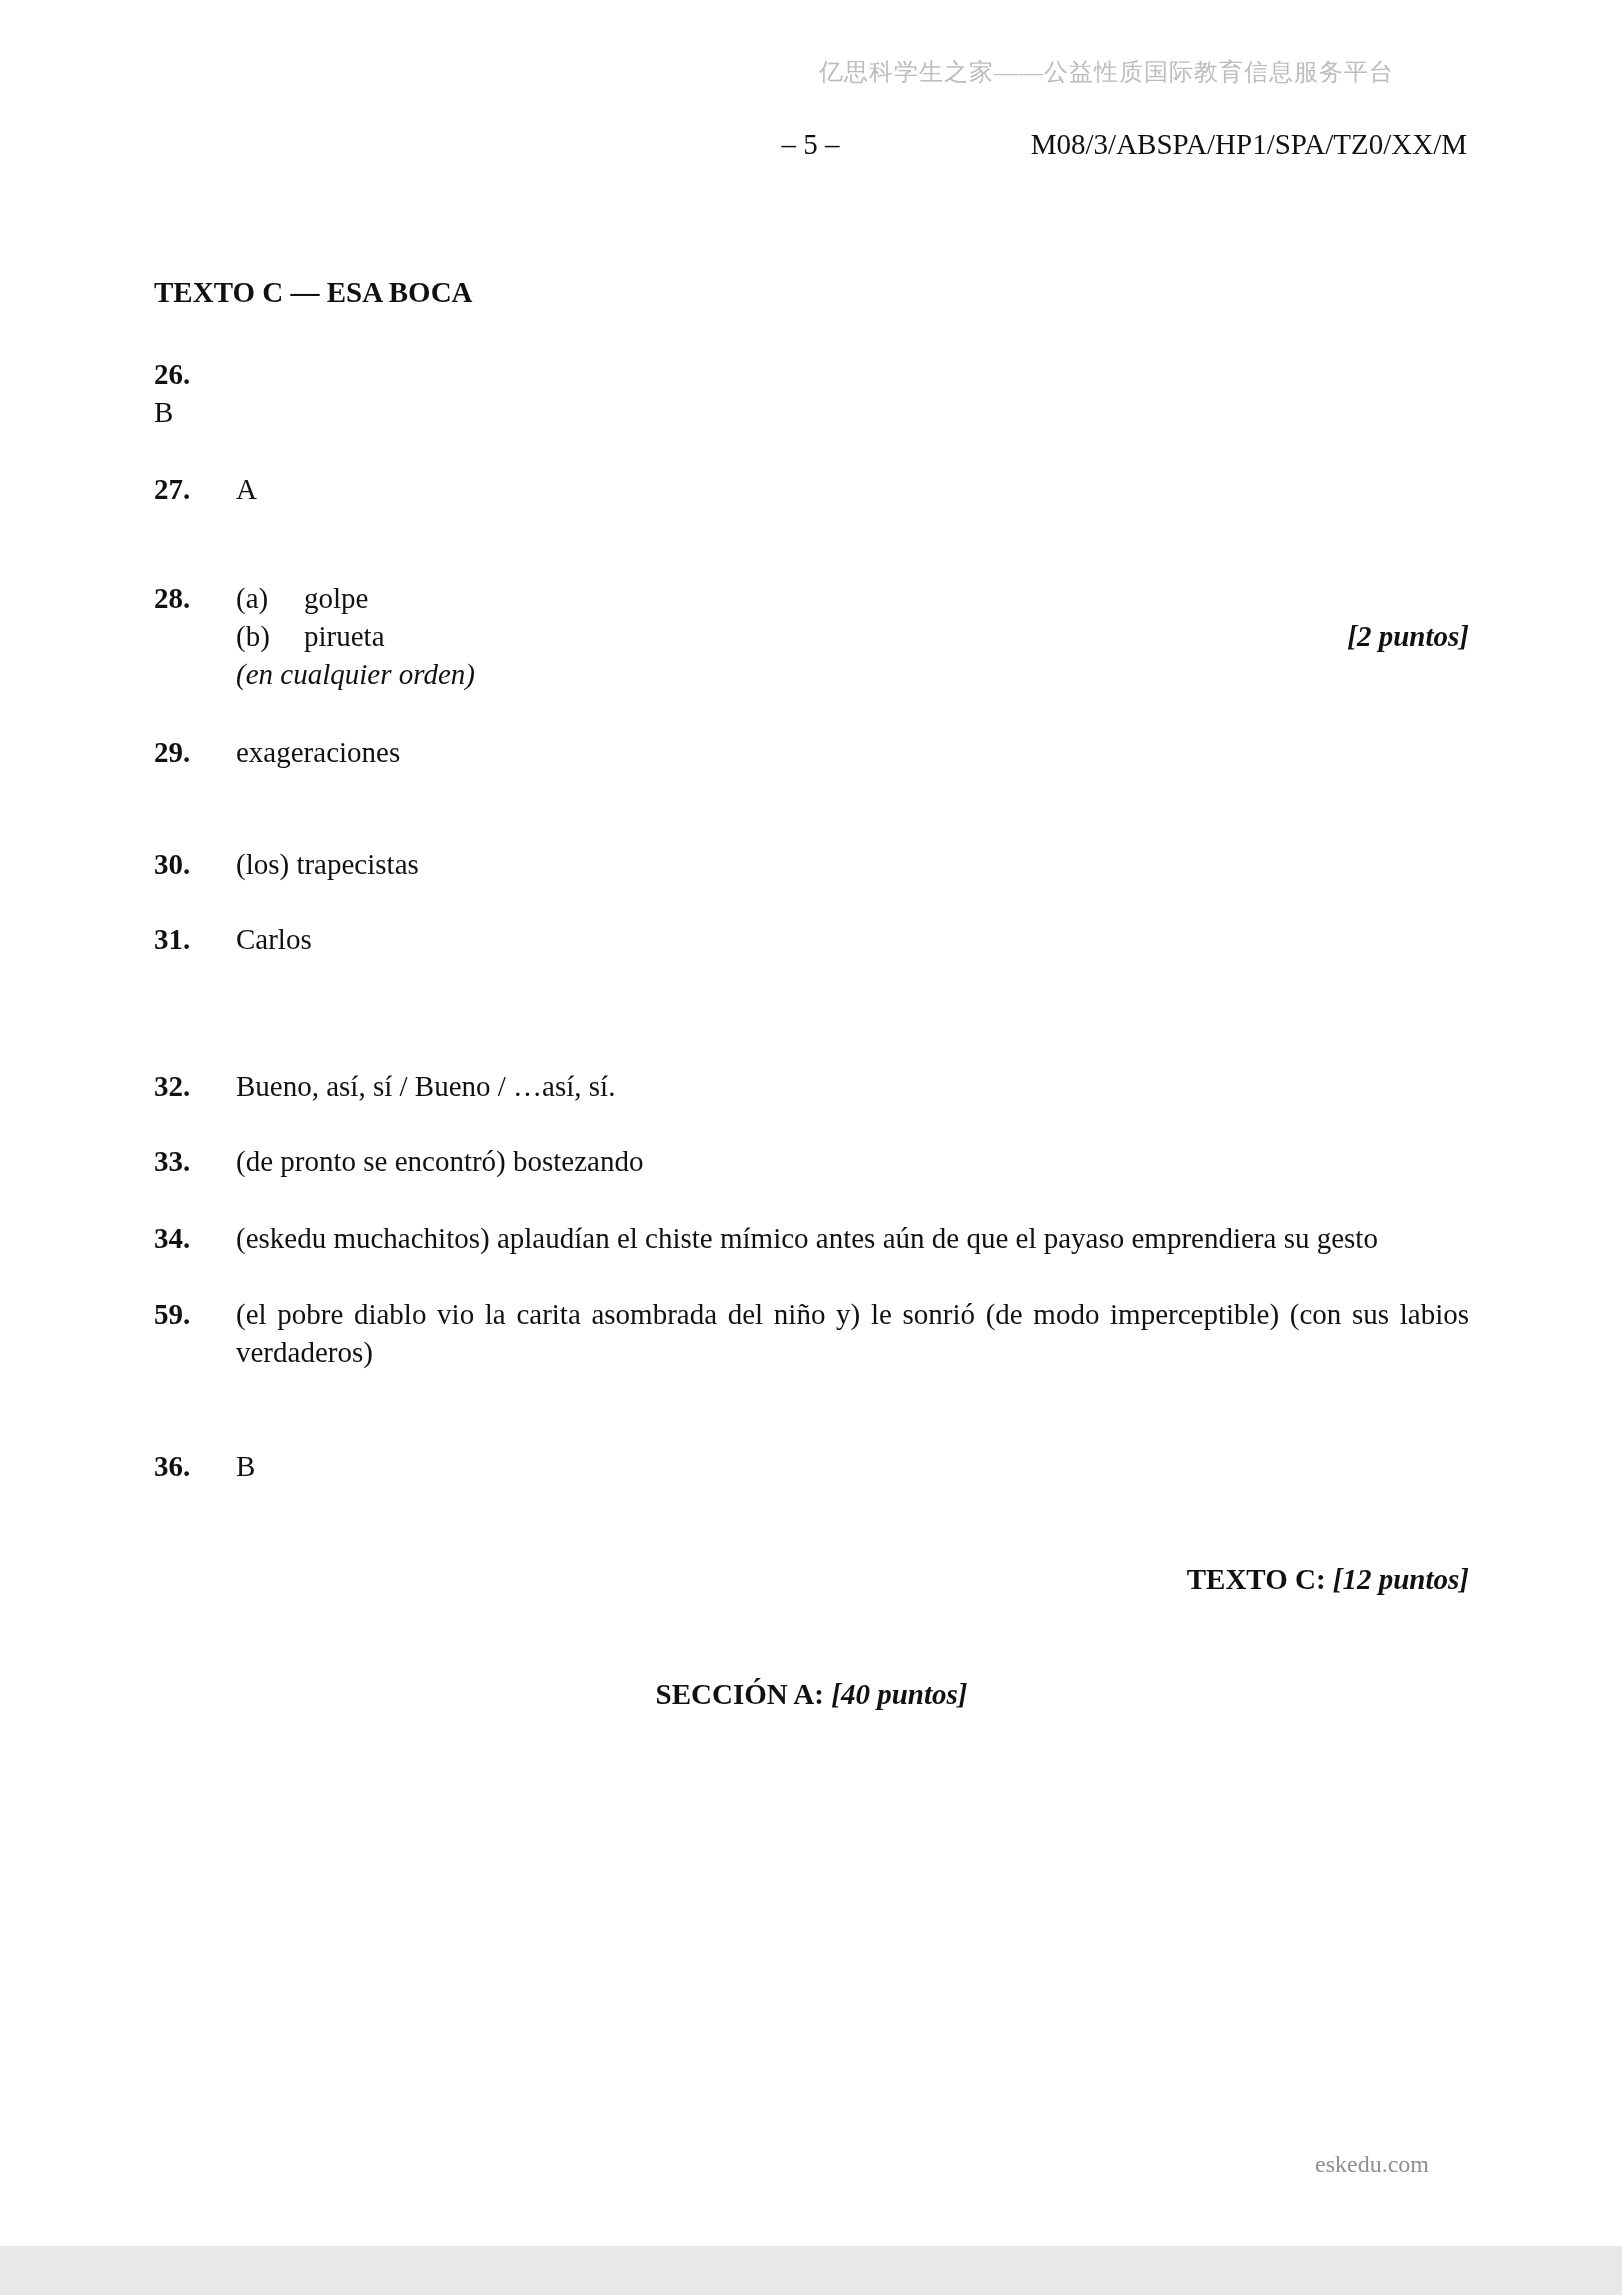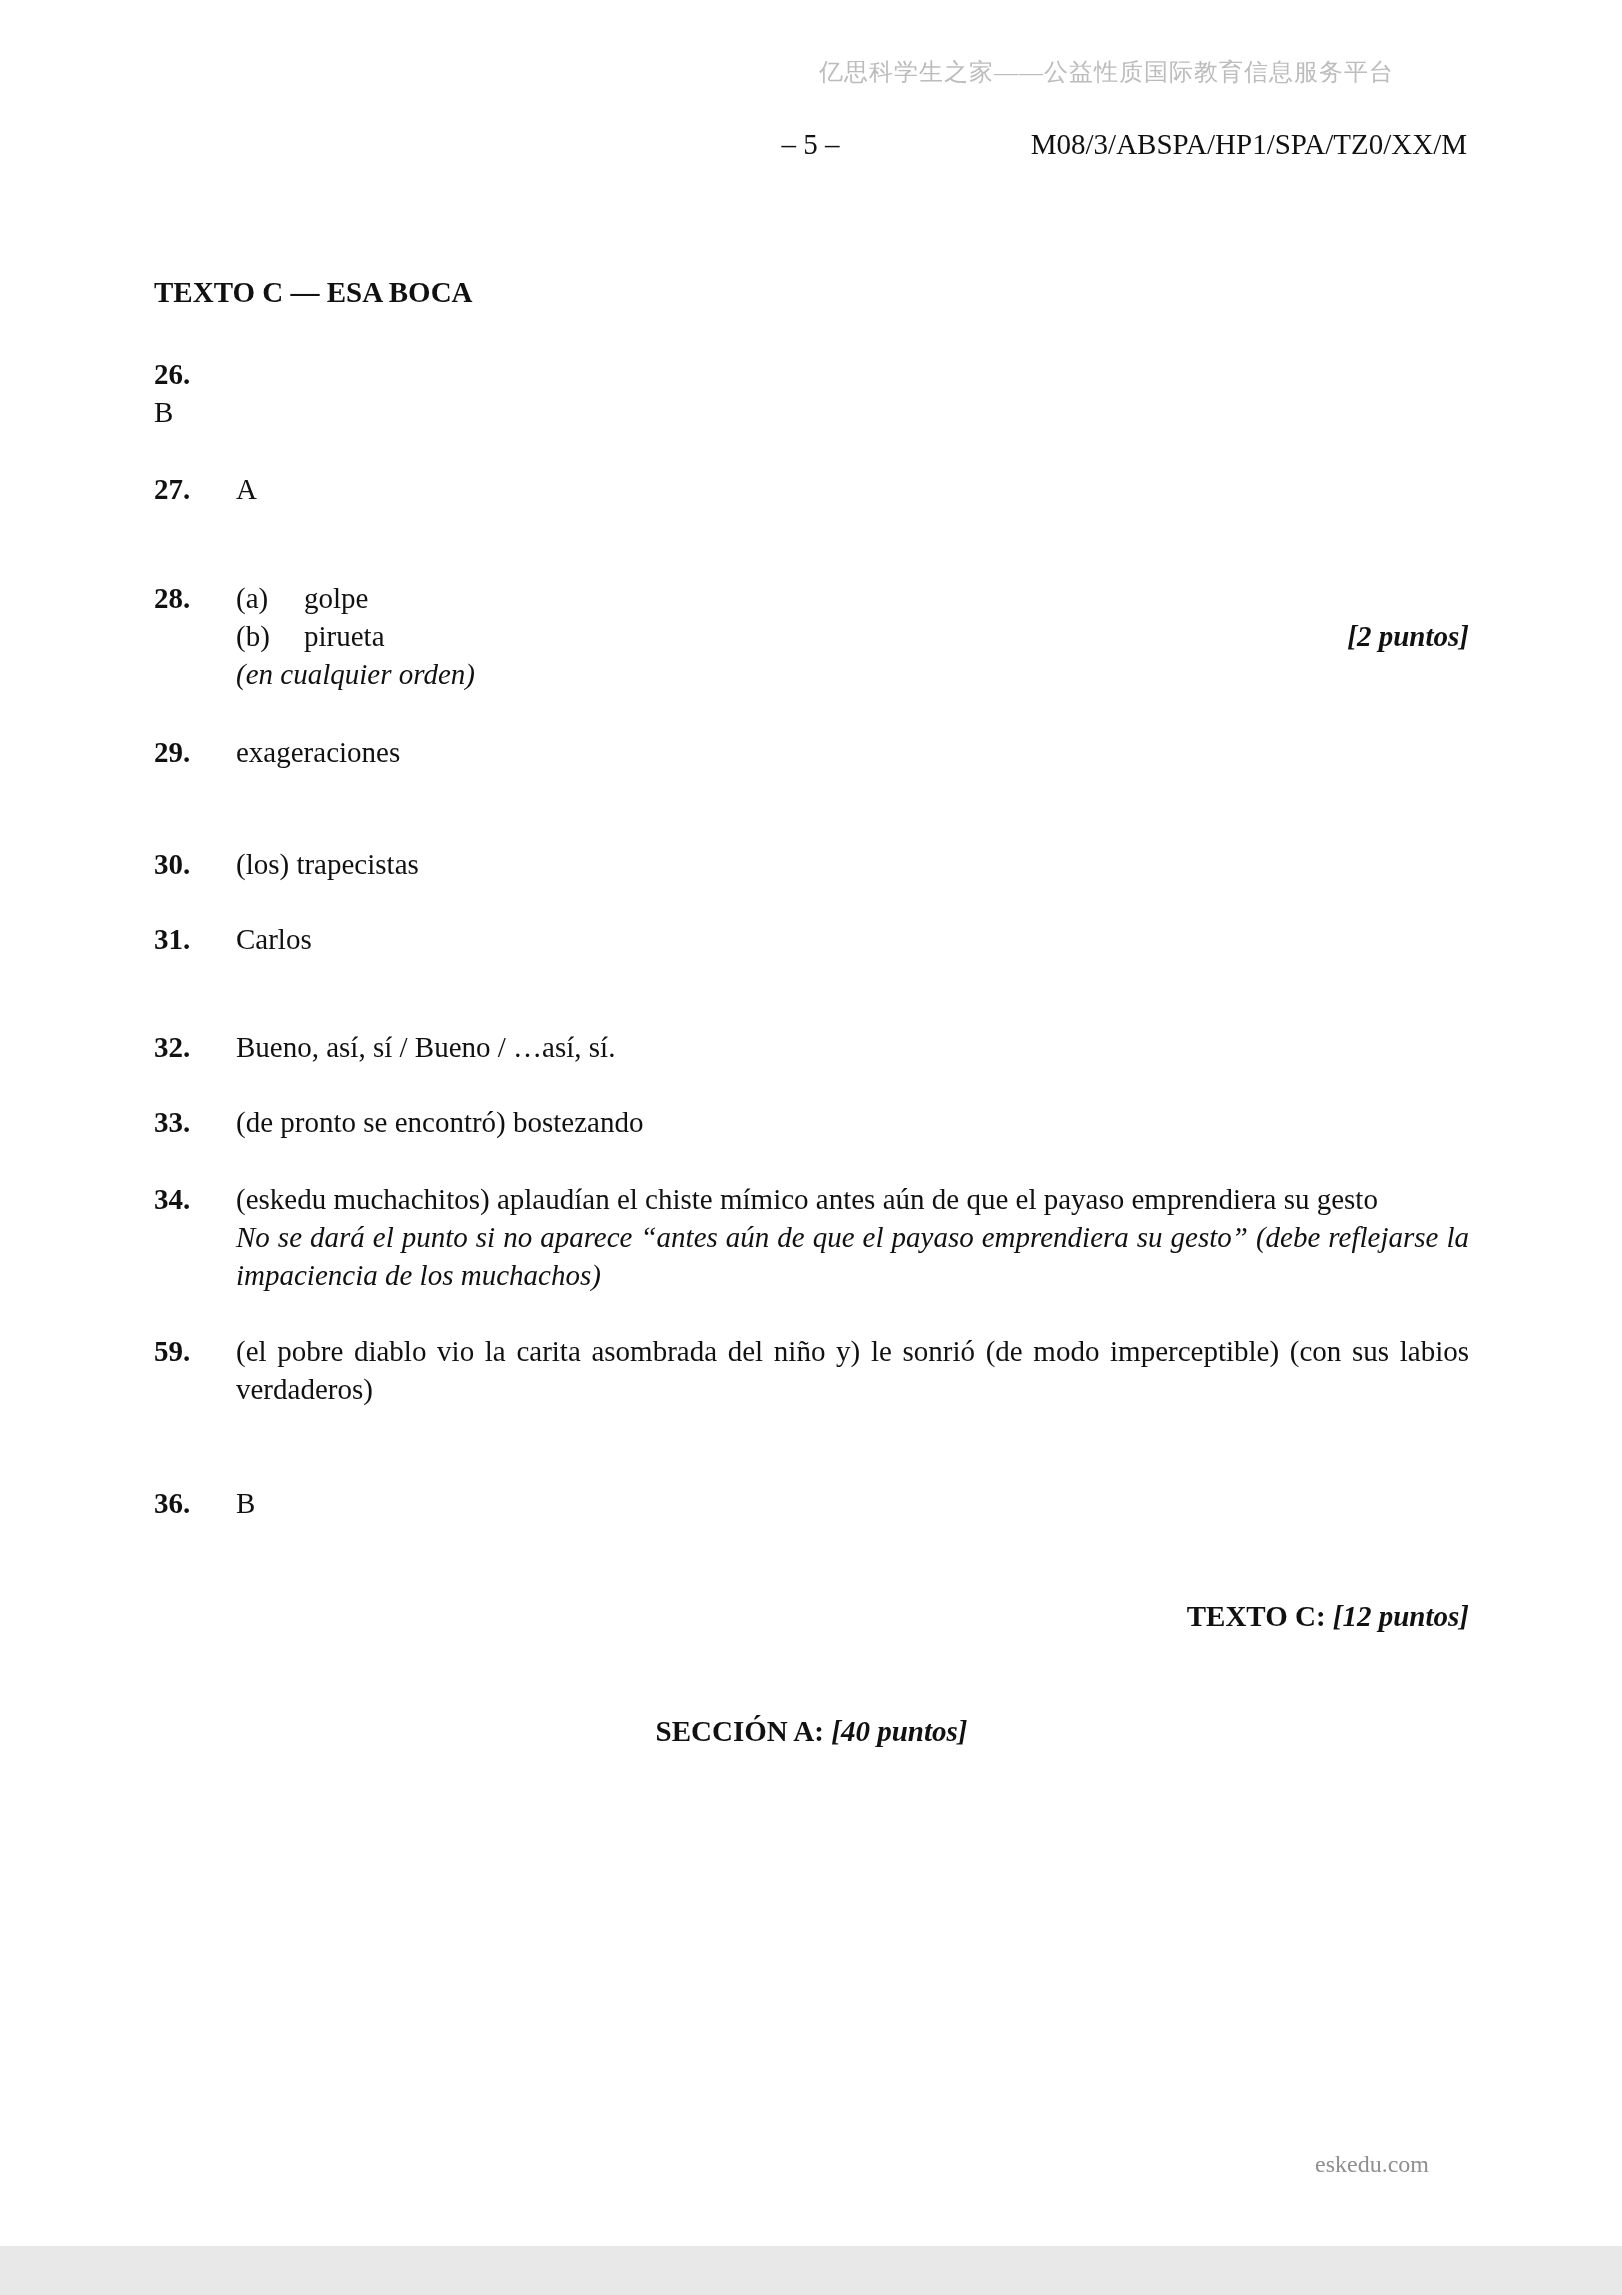--- a/index.html
+++ b/index.html
@@ -118,37 +118,36 @@
           <div class="body">
             <div class="answer-text">(los) trapecistas</div>
           </div>
         </div>
         <div class="item" style="margin-top: 37px;">
           <span class="num">31.</span>
           <div class="body">
             <div class="answer-text">Carlos</div>
           </div>
         </div>
-        <div class="item" style="margin-top: 70px;">
+        <div class="item" style="margin-top: 109px;">
           <span class="num">32.</span>
           <div class="body">
             <div class="answer-text">Bueno, así, sí / Bueno / …así, sí.</div>
           </div>
         </div>
         <div class="item" style="margin-top: 37px;">
           <span class="num">33.</span>
           <div class="body">
             <div class="answer-text">(de pronto se encontró) bostezando</div>
           </div>
         </div>
         <div class="item" style="margin-top: 39px;">
           <span class="num">34.</span>
           <div class="body">
             <div class="answer-text">(eskedu muchachitos) aplaudían el chiste mímico antes aún de que el payaso emprendiera su gesto</div>
-            <div class="note">No se dará el punto si no aparece “antes aún de que el payaso emprendiera su gesto” (debe reflejarse la impaciencia de los muchachos)</div>
           </div>
         </div>
         <div class="item" style="margin-top: 38px;">
           <span class="num">59.</span>
           <div class="body">
             <div class="answer-text">(el pobre diablo vio la carita asombrada del niño y) le sonrió (de modo imperceptible) (con sus labios verdaderos)</div>
           </div>
         </div>
         <div class="item" style="margin-top: 76px;">
           <span class="num">36.</span>

